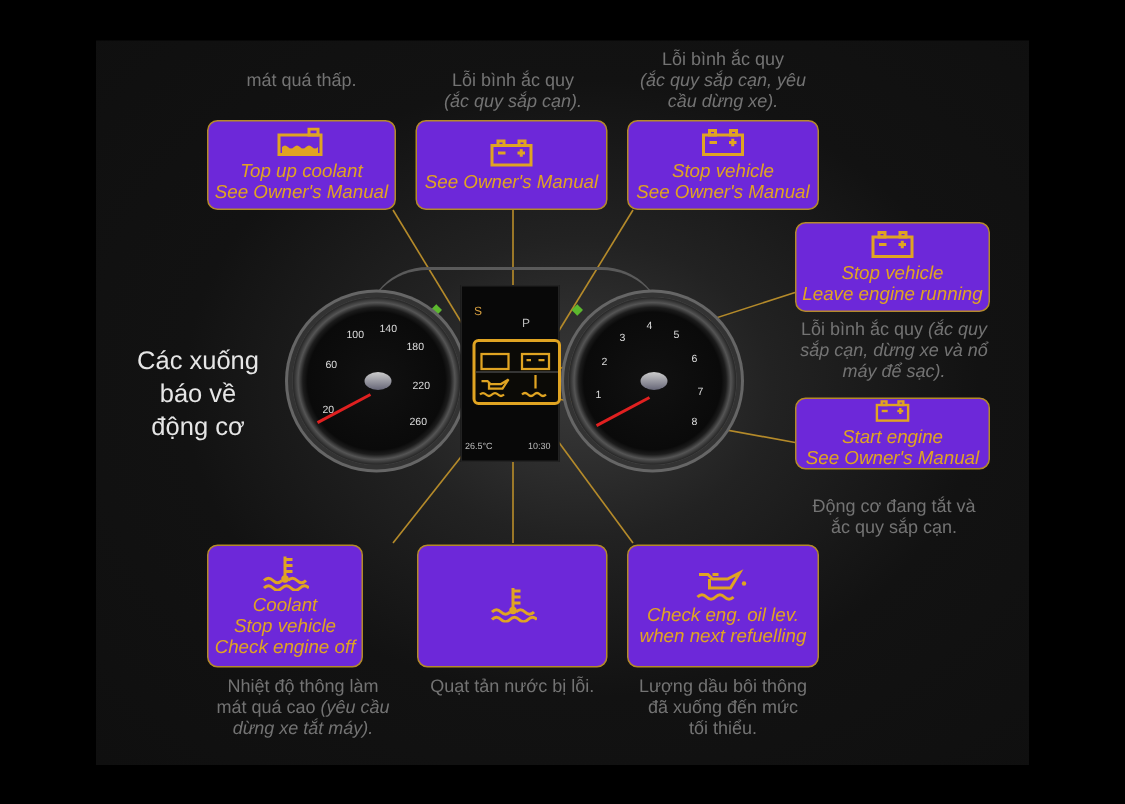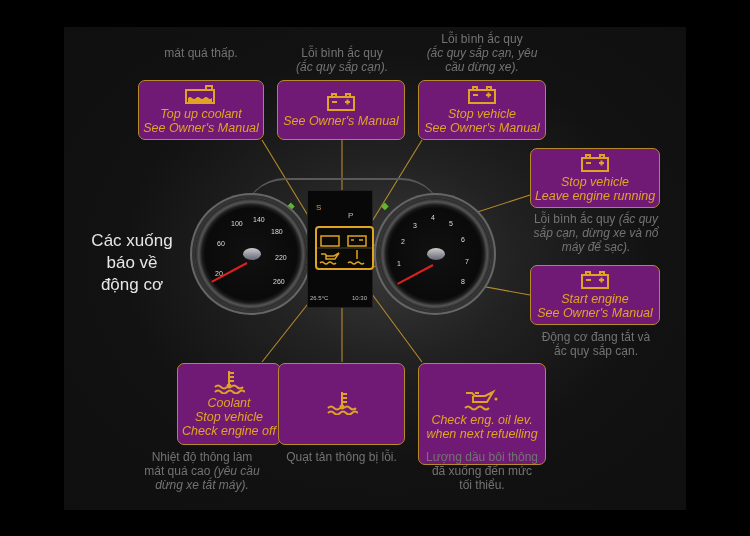--- a/index.html
+++ b/index.html
@@ -2,21 +2,21 @@
 <html><head>
 <meta charset="utf-8">
 <style>
   html,body{margin:0;padding:0;background:#000;}
   body{width:750px;height:536px;position:relative;overflow:hidden;font-family:"Liberation Sans",sans-serif;}
   .panel{position:absolute;left:64px;top:27px;width:622px;height:483px;
     background:radial-gradient(ellipse at 52% 48%, #3a3a3a 0%, #222 28%, #121212 58%, #0f0f0f 100%);}
   .lines{position:absolute;left:0;top:0;width:750px;height:536px;pointer-events:none;}
   .caption{position:absolute;color:#737373;font-size:12px;line-height:14px;text-align:center;}
   .caption i{font-style:italic;}
-  .box{position:absolute;border:1.5px solid #b48a2a;border-radius:7px;background:#701a75;
+  .box{position:absolute;border:1.5px solid #b48a2a;border-radius:7px;background:#6d28d9;
     display:flex;flex-direction:column;align-items:center;justify-content:center;box-sizing:border-box;}
   .box .msg{color:#e0a422;font-style:italic;font-size:12.5px;line-height:14px;text-align:center;}
   .box svg{display:block;margin-bottom:2px;}
   .side-title{position:absolute;left:82px;top:230px;width:100px;color:#e6e6e6;font-size:17px;line-height:22px;text-align:center;}
   
   .cluster{position:absolute;left:183px;top:178px;width:310px;height:130px;}
   .hood{position:absolute;left:60px;top:0;width:200px;height:40px;border-radius:100px 100px 0 0;
     border-top:2px solid #5a5a5a;}
   .gauge{position:absolute;width:112px;height:112px;border-radius:50%;
     background:radial-gradient(circle,#111 0%,#0a0a0a 58%,#1c1c1c 62%,#555 66%,#2a2a2a 70%,#777 74%,#222 80%);
@@ -118,42 +118,42 @@
   <div class="msg">
       <div>Stop vehicle</div>
       <div>Leave engine running</div>
     </div>
 </div>
 <div class="caption" style="left:532px;top:212px;width:128px;">
   <span>Lỗi bình ắc quy</span>
   <i>(ắc quy sắp cạn, dừng xe và nổ máy để sạc).</i>
 </div>
 
-<div class="box" style="left:530px;top:265px;width:130px;height:60px;">
+<div class="box" style="left:530px;top:265px;width:130px;height:48px;">
   <svg width="30" height="20" viewBox="0 0 30 20">
       <g fill="none" stroke="#e0a422" stroke-width="2">
         <rect x="2" y="5" width="26" height="13"></rect>
         <rect x="6" y="2" width="4" height="3"></rect>
         <rect x="20" y="2" width="4" height="3"></rect>
         <line x1="6" y1="10" x2="11" y2="10"></line>
         <line x1="19" y1="10" x2="24" y2="10"></line>
         <line x1="21.5" y1="7.5" x2="21.5" y2="12.5"></line>
       </g>
     </svg>
   <div class="msg">
       <div>Start engine</div>
       <div>See Owner's Manual</div>
     </div>
 </div>
 <div class="caption" style="left:532px;top:330px;width:128px;">
   <div>Động cơ đang tắt và</div>
   <div>ắc quy sắp cạn.</div>
 </div>
 
-<div class="box" style="left:138px;top:363px;width:104px;height:82px;margin-left:39px;">
+<div class="box" style="left:138px;top:363px;width:104px;height:82px;">
   <svg width="32" height="24" viewBox="0 0 32 24">
       <g fill="none" stroke="#e0a422" stroke-width="2">
         <line x1="16" y1="1" x2="16" y2="14"></line>
         <line x1="16" y1="3" x2="21" y2="3"></line>
         <line x1="16" y1="7" x2="21" y2="7"></line>
         <line x1="16" y1="11" x2="21" y2="11"></line>
         <path d="M2 17 q3 -3 6 0 t6 0"></path>
         <path d="M18 17 q3 -3 6 0 t6 0"></path>
         <path d="M2 22 q3 -3 6 0 t6 0 t6 0 t6 0 t6 0"></path>
       </g>
@@ -179,24 +179,24 @@
         <line x1="16" y1="7" x2="21" y2="7"></line>
         <line x1="16" y1="11" x2="21" y2="11"></line>
         <path d="M2 17 q3 -3 6 0 t6 0"></path>
         <path d="M18 17 q3 -3 6 0 t6 0"></path>
         <path d="M2 22 q3 -3 6 0 t6 0 t6 0 t6 0 t6 0"></path>
       </g>
       <circle cx="16" cy="16" r="2.5" fill="#e0a422"></circle>
     </svg>
 </div>
 <div class="caption" style="left:278px;top:450px;width:127px;">
-  <div>Quạt tản thông bị lỗi.</div>
-</div>
-
-<div class="box" style="left:418px;top:363px;width:128px;height:102px;">
+  <div>Quạt tản nước bị lỗi.</div>
+</div>
+
+<div class="box" style="left:418px;top:363px;width:128px;height:82px;">
   <svg width="38" height="24" viewBox="0 0 38 24">
       <g fill="none" stroke="#e0a422" stroke-width="2">
         <path d="M3 6 h6 l3 3 h10 l8 -4 l-6 10 h-14 v-6"></path>
         <line x1="12" y1="6" x2="16" y2="6"></line>
         <path d="M2 21 q3 -3 6 0 t6 0 t6 0 t6 0"></path>
       </g>
       <circle cx="33" cy="12" r="1.5" fill="#e0a422"></circle>
     </svg>
   <div class="msg">
       <div>Check eng. oil lev.</div>

